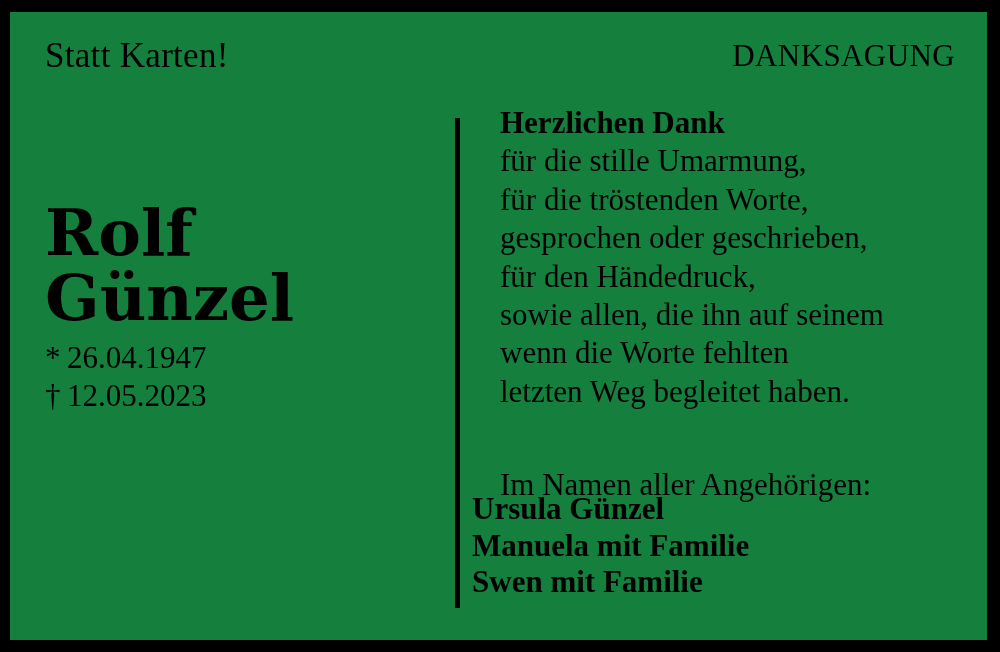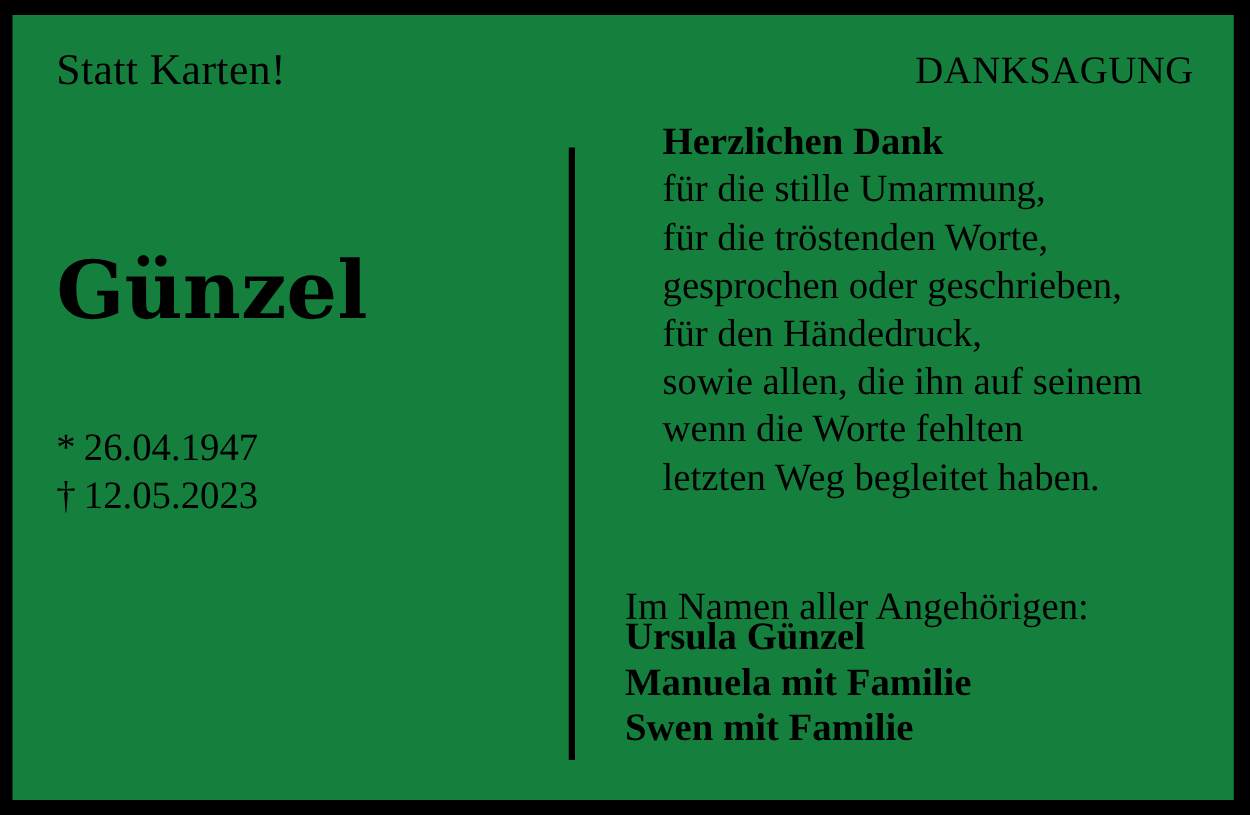--- a/index.html
+++ b/index.html
@@ -55,50 +55,50 @@
   .dates .sym {
     display: inline-block;
     width: 22px;
   }
   .divider {
     left: 445px; top: 106px;
     width: 5px; height: 490px;
     background: #000000;
   }
   .thanks {
-    left: 490px; top: 82px;
+    left: 490px; top: 92px;
     font-size: 31px;
     line-height: 38.4px;
-    margin-left: 30px;
   }
   .thanks .heading { font-weight: bold; }
   .in-name-of {
     left: 490px; top: 454px;
     font-size: 31px;
     line-height: 38.4px;
   }
   .mourners {
-    left: 490px; top: 479px;
+    left: 462px; top: 479px;
     font-size: 31px;
     line-height: 36.5px;
     font-weight: bold;
   }
   .line { display: block; }
 </style>
 </head>
 <body>
 
 <div class="frame">
   <div class="card">
 
     <div class="abs pre-header">Statt Karten!</div>
 
     <div class="abs notice-type">DANKSAGUNG</div>
 
     <div class="abs deceased-name">
+      <span class="line">Rolf</span>
       <span class="line">Günzel</span>
     </div>
 
     <div class="abs dates">
       <span class="line"><span class="sym">*</span><span>26.04.1947</span></span>
       <span class="line"><span class="sym">†</span><span>12.05.2023</span></span>
     </div>
 
     <div class="abs divider"></div>
 

